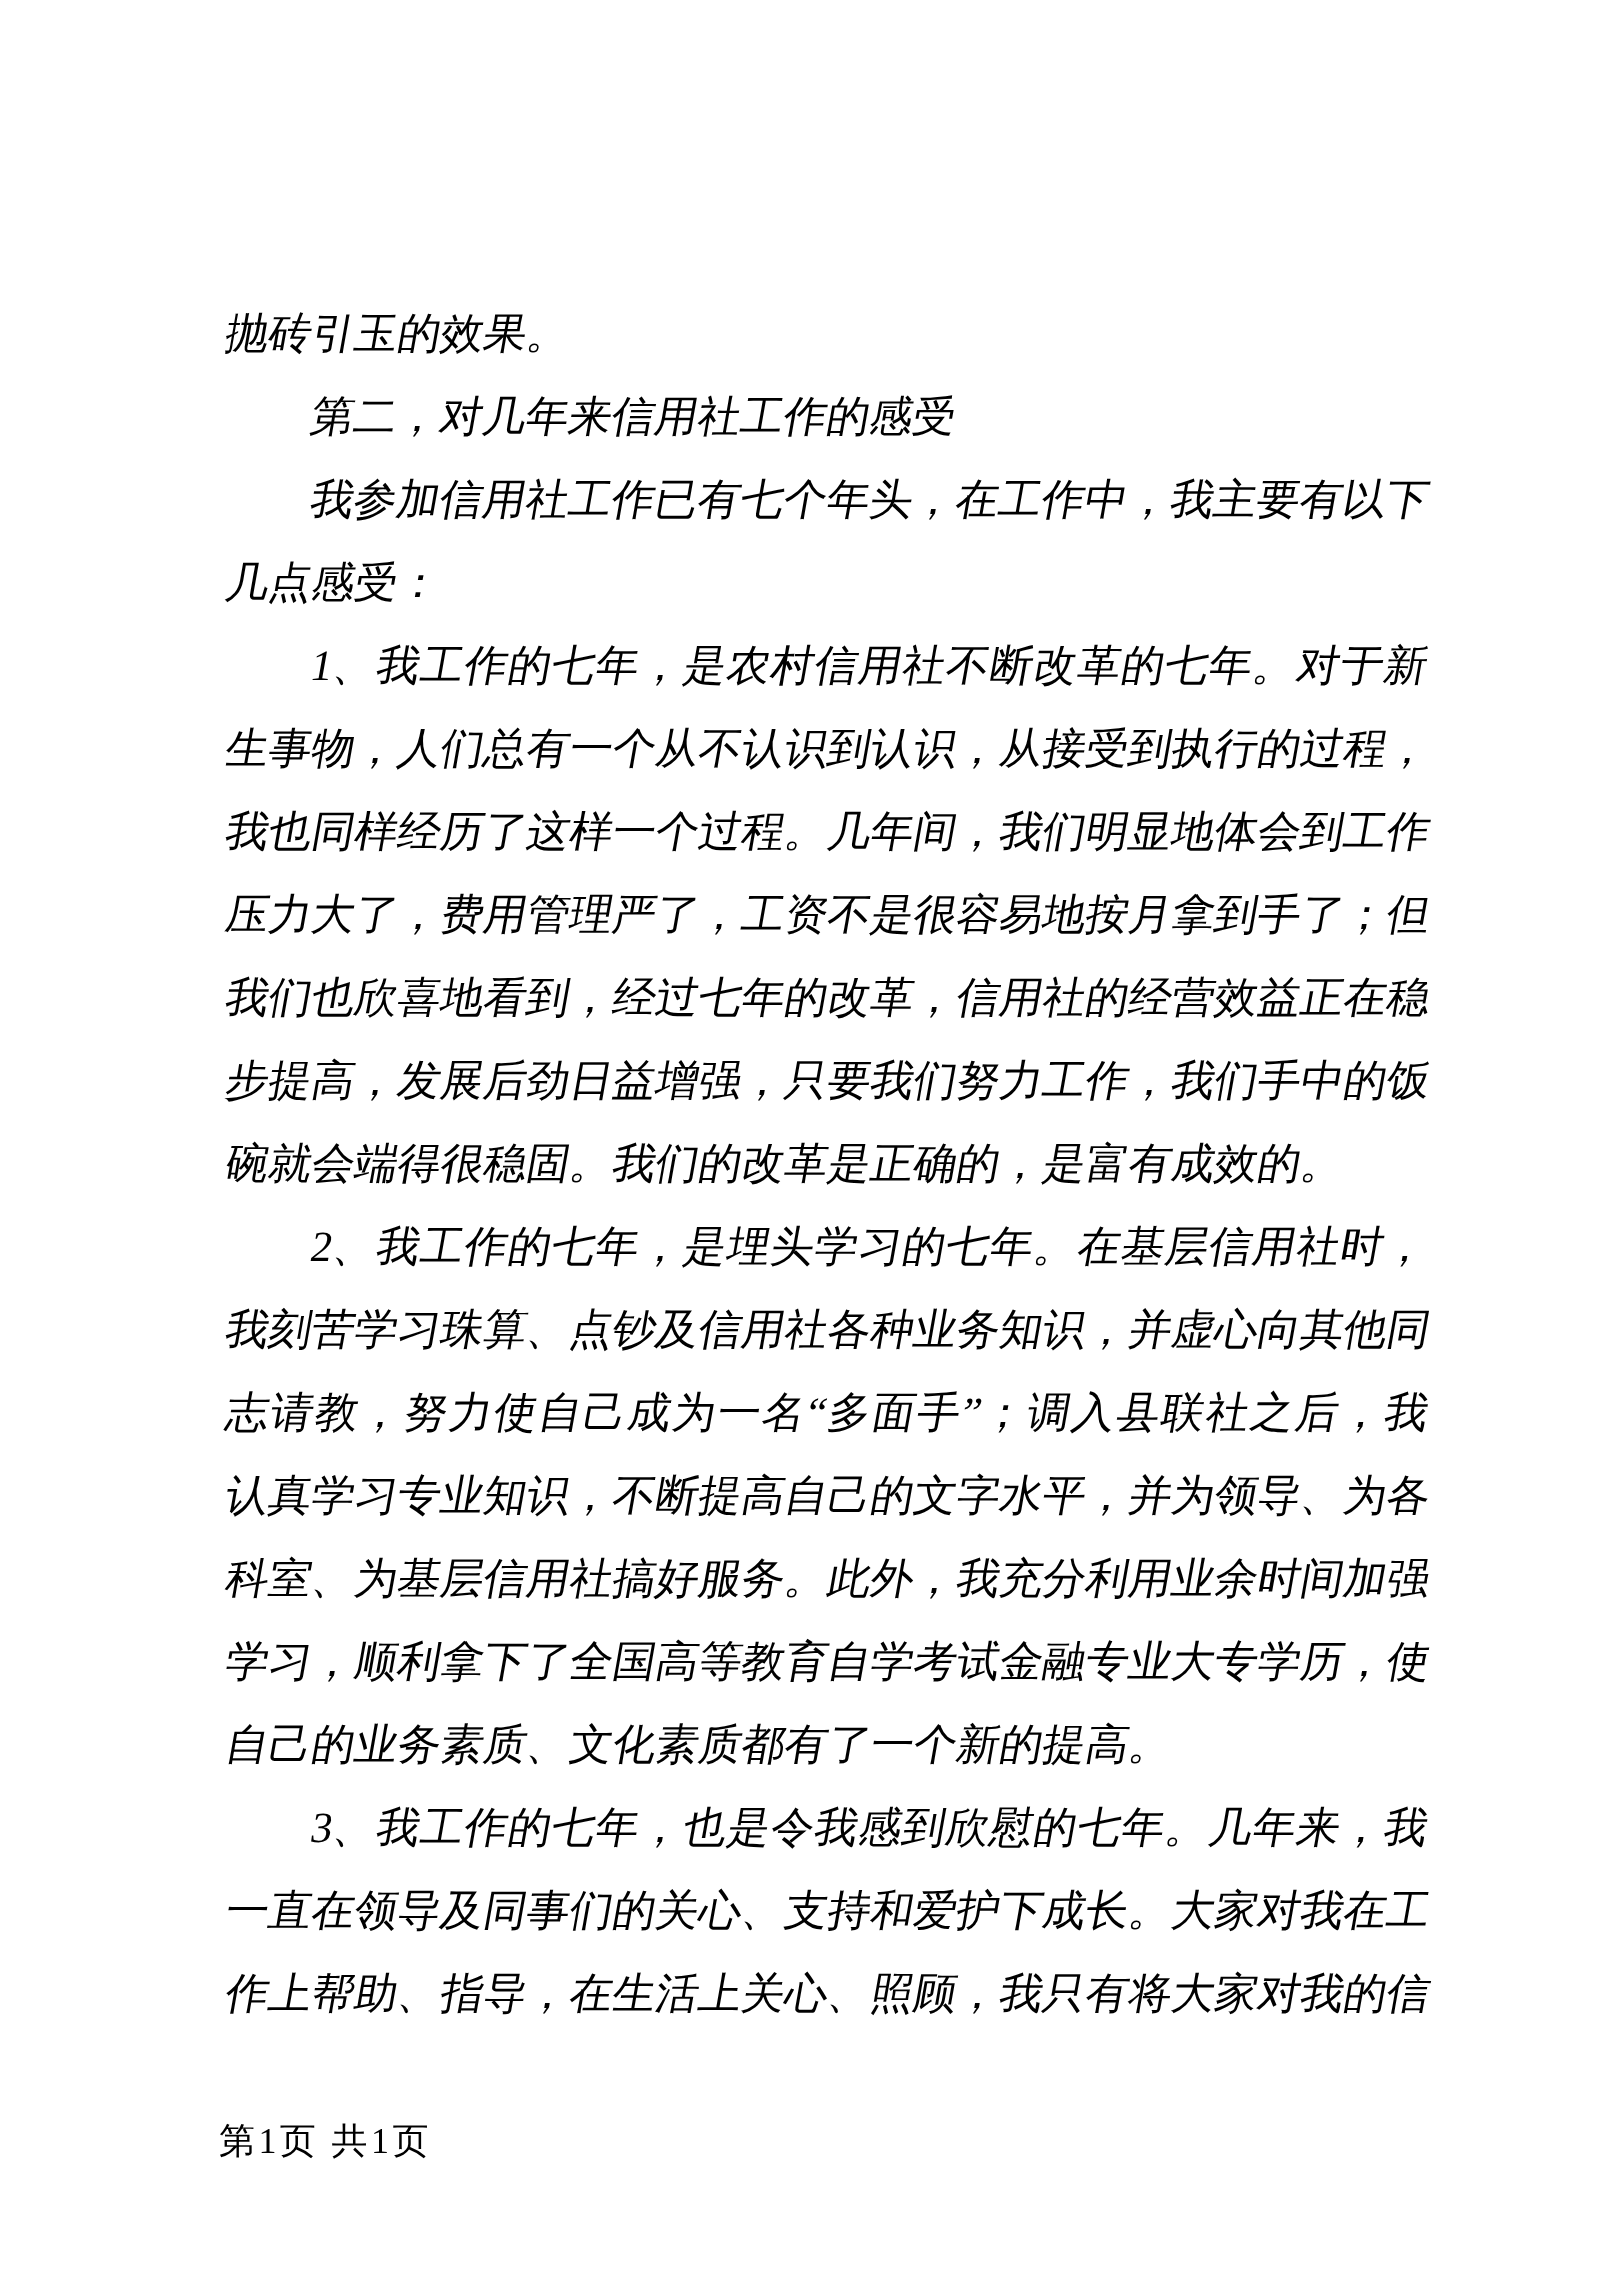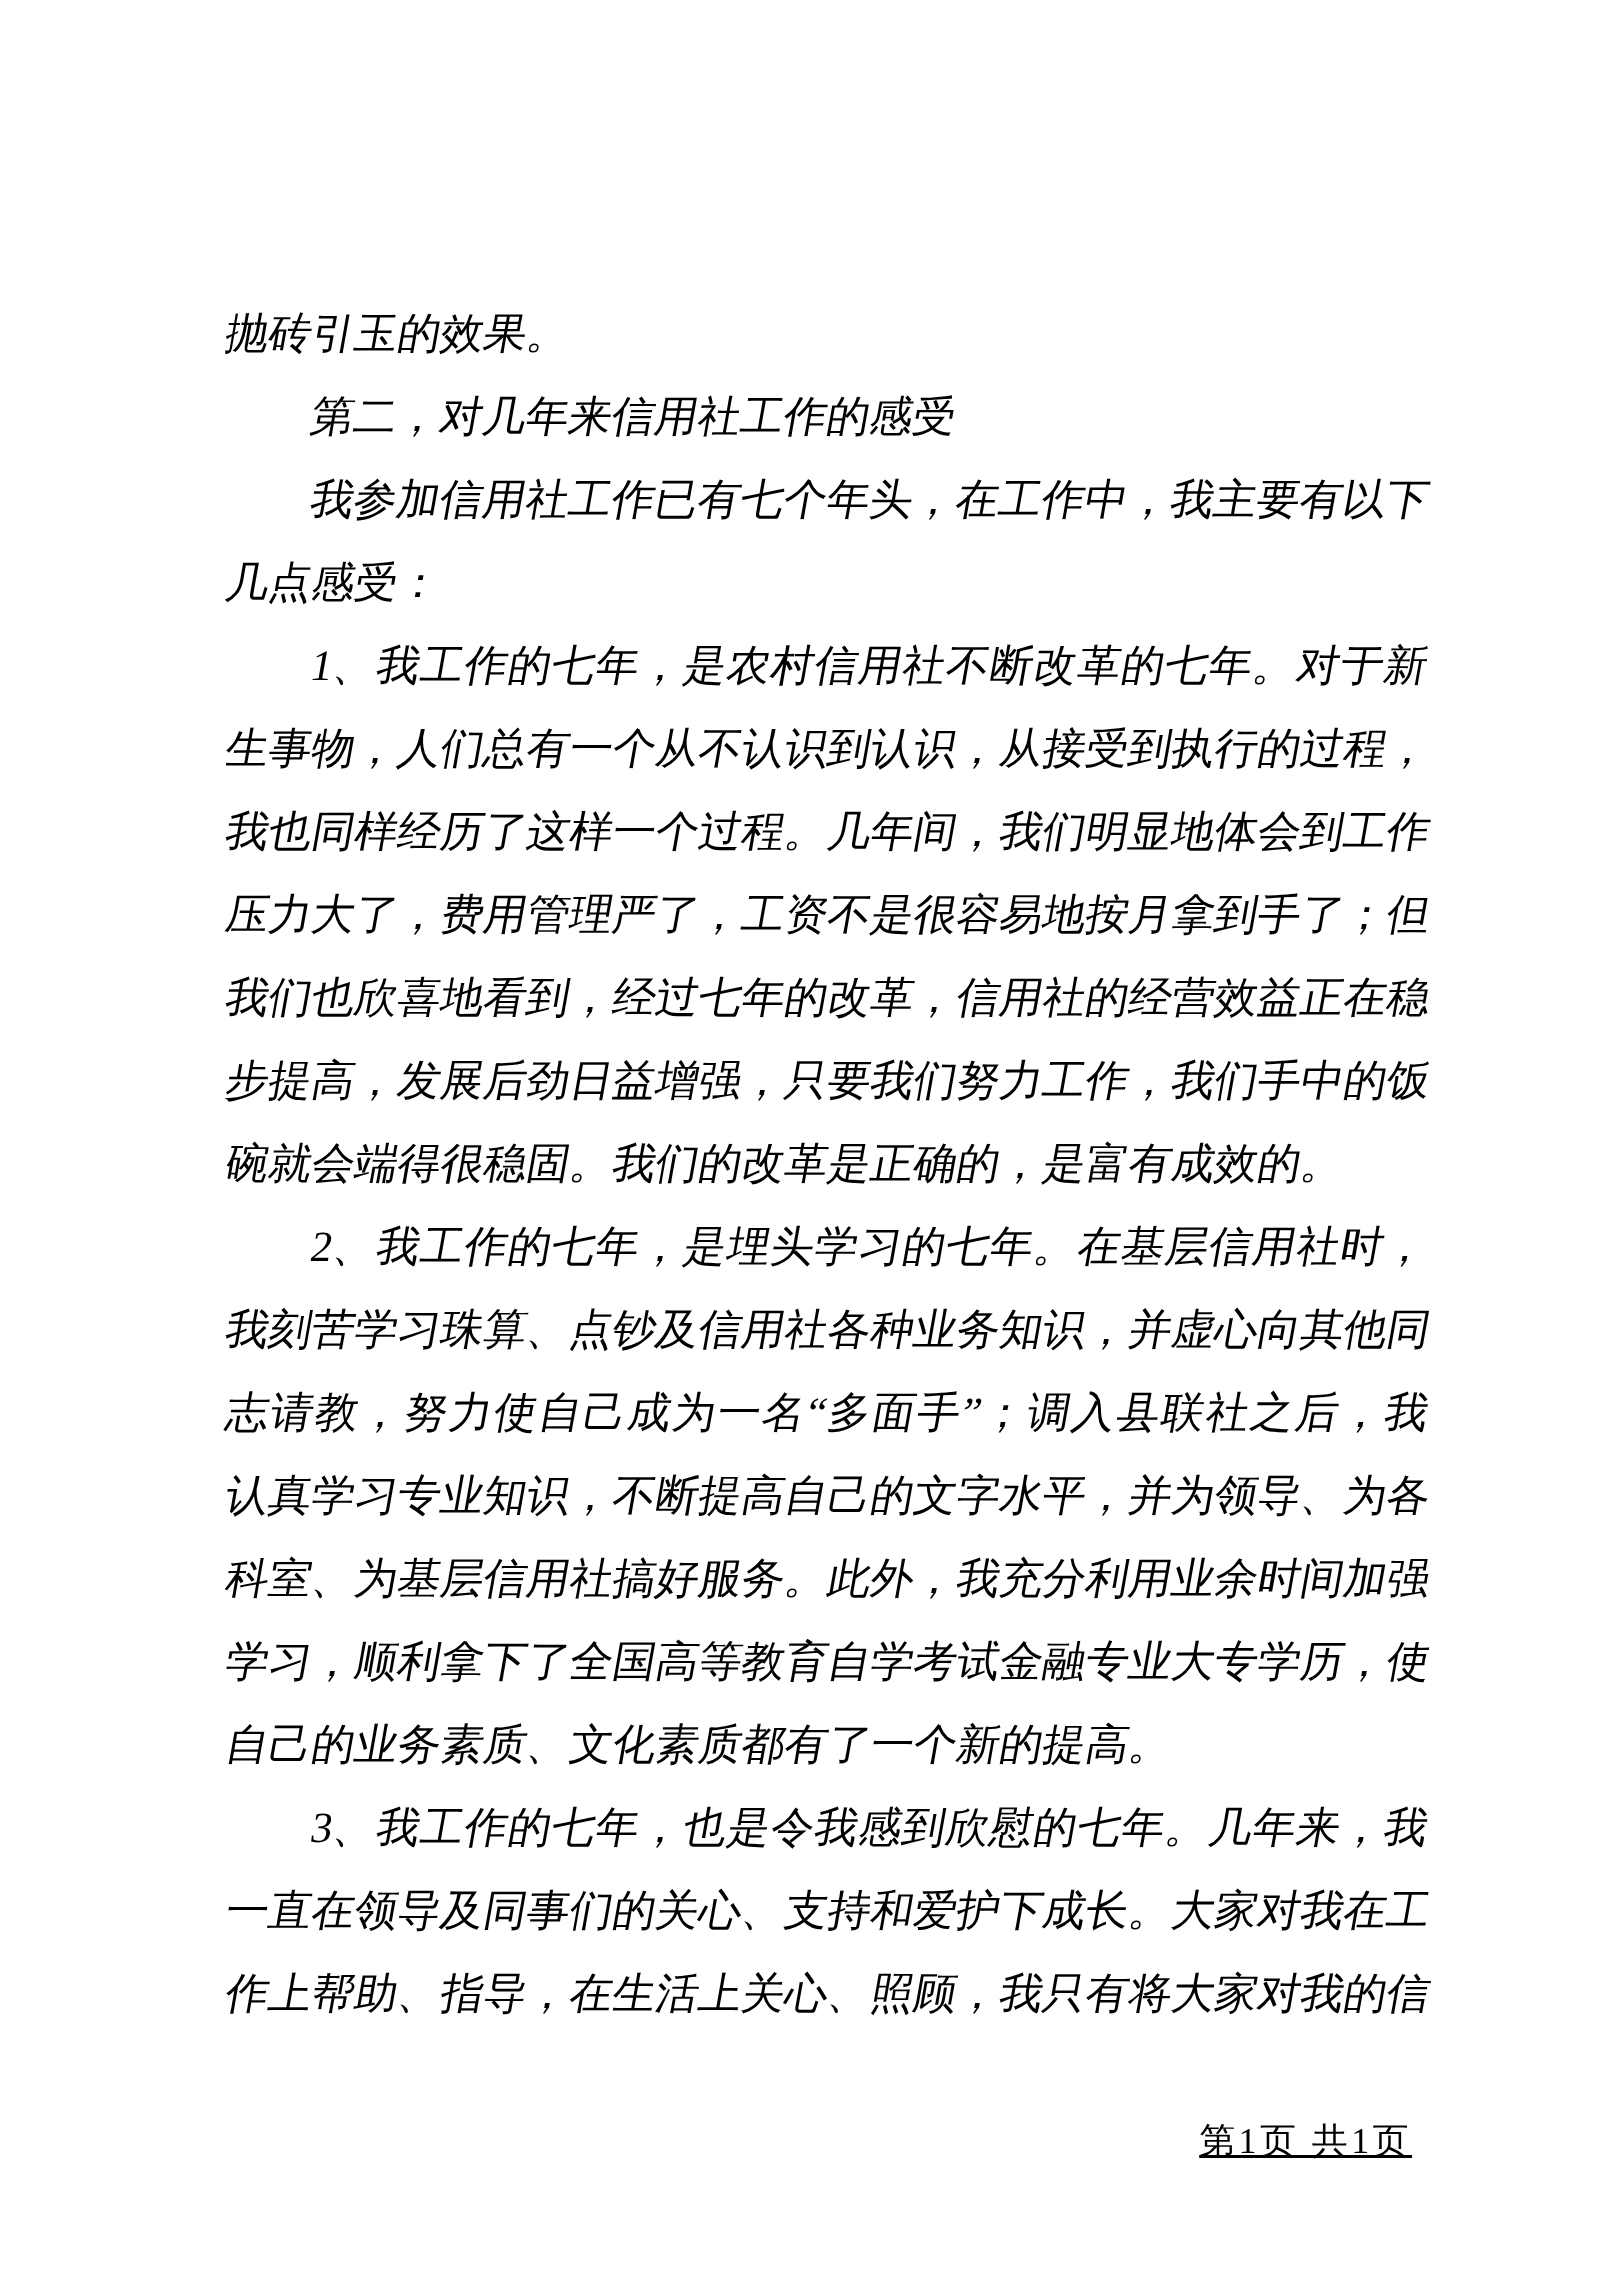--- a/index.html
+++ b/index.html
@@ -41,26 +41,25 @@
     transform: skewX(-10deg);
     transform-origin: 0 100%;
   }
   .footer {
     position: absolute;
     left: 219px;
     top: 2119px;
     width: 1193px;
     height: 45px;
     line-height: 45px;
-    text-align: right;
+    text-align: left;
     font-family: "Liberation Serif", "DejaVu Serif", serif;
     font-size: 36px;
     font-weight: 400;
     letter-spacing: 3.4px;
-    text-decoration: underline;
   }
 </style>
 </head>
 <body>
 
 <div class="page" style="background: rgb(255, 255, 255); color: rgb(0, 0, 0);">
   <div class="content">
     <div class="line"><span class="t">抛砖引玉的效果。</span></div>
     <div class="line indent"><span class="t">第二，对几年来信用社工作的感受</span></div>
     <div class="line indent justify"><span class="t" style="letter-spacing: 0px;">我参加信用社工作已有七个年头，在工作中，我主要有以下</span></div>

